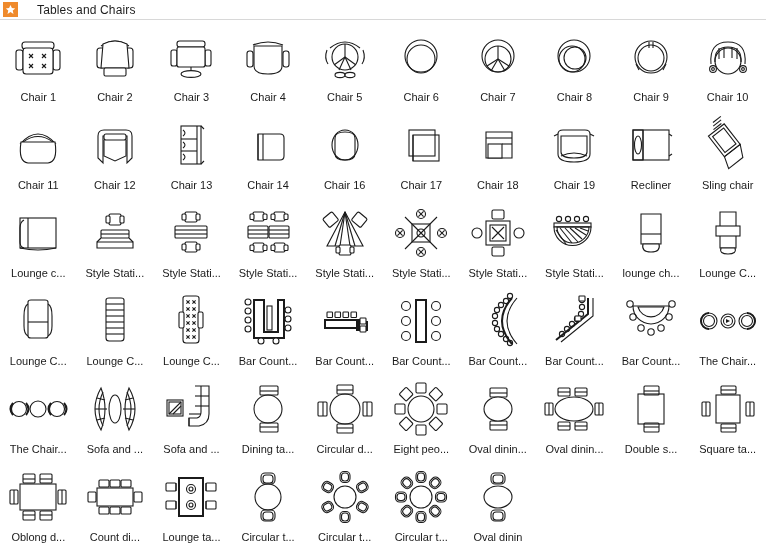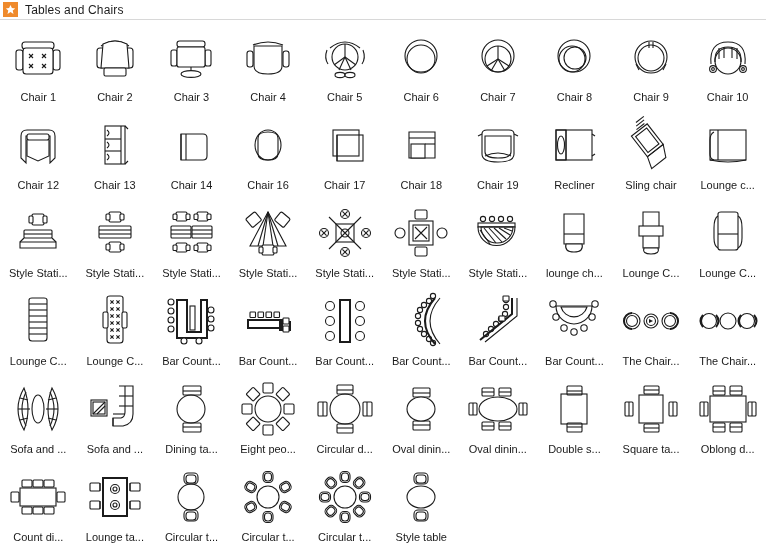--- a/index.html
+++ b/index.html
@@ -21,21 +21,21 @@
     border-bottom:1px solid #d8d8d8;
   }
   .fav-icon{
     width:15px;height:15px;
     background:#ef8a2c;
     display:flex;align-items:center;justify-content:center;
     flex:0 0 auto;
   }
   .fav-icon svg{display:block;}
   .title-text{
-    margin-left:7px;
+    margin-left:19px;
     font-size:12px;
     color:#1d1d1d;
     letter-spacing:.15px;
     white-space:nowrap;
   }
 
   
   .grid{
     flex:1 1 auto;
     display:grid;
@@ -221,20 +221,30 @@
             <line class="s" x1="41" y1="20" x2="41" y2="31"></line>
             <circle class="s" cx="32" cy="33" r="13"></circle>
             <circle class="s" cx="17" cy="41" r="3.4"></circle>
             <circle class="s" cx="17" cy="41" r="1.4"></circle>
             <circle class="s" cx="47" cy="41" r="3.4"></circle>
             <circle class="s" cx="47" cy="41" r="1.4"></circle>
           </svg>
         </div>
         <div class="cap">Chair 10</div>
       </div>
+      <div class="cell" title="Chair 11">
+        <div class="thumb">
+          <svg width="64" height="58" viewBox="0 0 64 58">
+            <path class="s" d="M14 28 Q32 8 50 28"></path>
+            <path class="s" d="M17 26 Q32 15 47 26"></path>
+            <path class="sw" d="M15 26 Q12 46 22 47 H42 Q52 46 49 26 Z"></path>
+          </svg>
+        </div>
+        <div class="cap">Chair 11</div>
+      </div>
       <div class="cell" title="Chair 12">
         <div class="thumb">
           <svg width="64" height="58" viewBox="0 0 64 58">
             <path class="sw" d="M15 20 Q15 14 21 14 H43 Q49 14 49 20 V42 L44 47 V20 H20 V47 L15 42 Z"></path>
             <rect class="sw" x="21" y="18" width="22" height="6" rx="2"></rect>
             <path class="s" d="M21 24 V40 L32 45 L43 40 V24"></path>
           </svg>
         </div>
         <div class="cap">Chair 12</div>
       </div>
@@ -729,67 +739,67 @@
           <svg width="64" height="58" viewBox="0 0 64 58">
             <rect class="sw" x="24" y="6" width="18" height="9" rx="1"></rect>
             <rect class="sw" x="24" y="43" width="18" height="9" rx="1"></rect>
             <circle class="s" cx="32" cy="29" r="14"></circle>
             <line class="s" x1="24" y1="11" x2="42" y2="11"></line>
             <line class="s" x1="24" y1="47" x2="42" y2="47"></line>
           </svg>
         </div>
         <div class="cap">Dining ta...</div>
       </div>
-      <div class="cell" title="Eight peo...">
-        <div class="thumb">
-          <svg width="64" height="58" viewBox="0 0 64 58">
-            <circle class="s" cx="32" cy="29" r="13"></circle>
-            <g transform="translate(32.00,8.00) rotate(0.0)">
-              <rect class="sw" x="-5" y="-5" width="10" height="10" rx="1.2"></rect>
-            </g>
-            <g transform="translate(46.85,14.15) rotate(45.0)">
-              <rect class="sw" x="-5" y="-5" width="10" height="10" rx="1.2"></rect>
-            </g>
-            <g transform="translate(53.00,29.00) rotate(90.0)">
-              <rect class="sw" x="-5" y="-5" width="10" height="10" rx="1.2"></rect>
-            </g>
-            <g transform="translate(46.85,43.85) rotate(135.0)">
-              <rect class="sw" x="-5" y="-5" width="10" height="10" rx="1.2"></rect>
-            </g>
-            <g transform="translate(32.00,50.00) rotate(180.0)">
-              <rect class="sw" x="-5" y="-5" width="10" height="10" rx="1.2"></rect>
-            </g>
-            <g transform="translate(17.15,43.85) rotate(225.0)">
-              <rect class="sw" x="-5" y="-5" width="10" height="10" rx="1.2"></rect>
-            </g>
-            <g transform="translate(11.00,29.00) rotate(270.0)">
-              <rect class="sw" x="-5" y="-5" width="10" height="10" rx="1.2"></rect>
-            </g>
-            <g transform="translate(17.15,14.15) rotate(315.0)">
-              <rect class="sw" x="-5" y="-5" width="10" height="10" rx="1.2"></rect>
-            </g>
-          </svg>
-        </div>
-        <div class="cap">Eight peo...</div>
-      </div>
       <div class="cell" title="Circular d...">
         <div class="thumb">
           <svg width="64" height="58" viewBox="0 0 64 58">
             <rect class="sw" x="24" y="5" width="16" height="9" rx="1"></rect>
             <rect class="sw" x="24" y="44" width="16" height="9" rx="1"></rect>
             <rect class="sw" x="5" y="22" width="9" height="14" rx="1"></rect>
             <rect class="sw" x="50" y="22" width="9" height="14" rx="1"></rect>
             <line class="s" x1="24" y1="10" x2="40" y2="10"></line>
             <line class="s" x1="24" y1="48" x2="40" y2="48"></line>
             <line class="s" x1="10" y1="22" x2="10" y2="36"></line>
             <line class="s" x1="54" y1="22" x2="54" y2="36"></line>
             <circle class="s" cx="32" cy="29" r="15"></circle>
           </svg>
         </div>
         <div class="cap">Circular d...</div>
+      </div>
+      <div class="cell" title="Eight peo...">
+        <div class="thumb">
+          <svg width="64" height="58" viewBox="0 0 64 58">
+            <circle class="s" cx="32" cy="29" r="13"></circle>
+            <g transform="translate(32.00,8.00) rotate(0.0)">
+              <rect class="sw" x="-5" y="-5" width="10" height="10" rx="1.2"></rect>
+            </g>
+            <g transform="translate(46.85,14.15) rotate(45.0)">
+              <rect class="sw" x="-5" y="-5" width="10" height="10" rx="1.2"></rect>
+            </g>
+            <g transform="translate(53.00,29.00) rotate(90.0)">
+              <rect class="sw" x="-5" y="-5" width="10" height="10" rx="1.2"></rect>
+            </g>
+            <g transform="translate(46.85,43.85) rotate(135.0)">
+              <rect class="sw" x="-5" y="-5" width="10" height="10" rx="1.2"></rect>
+            </g>
+            <g transform="translate(32.00,50.00) rotate(180.0)">
+              <rect class="sw" x="-5" y="-5" width="10" height="10" rx="1.2"></rect>
+            </g>
+            <g transform="translate(17.15,43.85) rotate(225.0)">
+              <rect class="sw" x="-5" y="-5" width="10" height="10" rx="1.2"></rect>
+            </g>
+            <g transform="translate(11.00,29.00) rotate(270.0)">
+              <rect class="sw" x="-5" y="-5" width="10" height="10" rx="1.2"></rect>
+            </g>
+            <g transform="translate(17.15,14.15) rotate(315.0)">
+              <rect class="sw" x="-5" y="-5" width="10" height="10" rx="1.2"></rect>
+            </g>
+          </svg>
+        </div>
+        <div class="cap">Eight peo...</div>
       </div>
       <div class="cell" title="Oval dinin...">
         <div class="thumb">
           <svg width="64" height="58" viewBox="0 0 64 58">
             <rect class="sw" x="24" y="8" width="17" height="9" rx="1"></rect>
             <rect class="sw" x="24" y="41" width="17" height="9" rx="1"></rect>
             <ellipse class="sw" cx="32" cy="29" rx="14" ry="12"></ellipse>
             <line class="s" x1="24" y1="13" x2="41" y2="13"></line>
             <line class="s" x1="24" y1="45" x2="41" y2="45"></line>
           </svg>
@@ -991,17 +1001,17 @@
       <div class="cell" title="Oval table">
         <div class="thumb">
           <svg width="64" height="58" viewBox="0 0 64 58">
             <ellipse class="sw" cx="32" cy="29" rx="14" ry="11"></ellipse>
             <rect class="s" x="25" y="5" width="14" height="11" rx="4"></rect>
             <rect class="s" x="27" y="7" width="10" height="8" rx="3"></rect>
             <rect class="s" x="25" y="42" width="14" height="11" rx="4"></rect>
             <rect class="s" x="27" y="44" width="10" height="8" rx="3"></rect>
           </svg>
         </div>
-        <div class="cap">Style table</div>
+        <div class="cap">Oval dinin</div>
       </div>
     </div>
 
 </div>
 
 </body></html>

